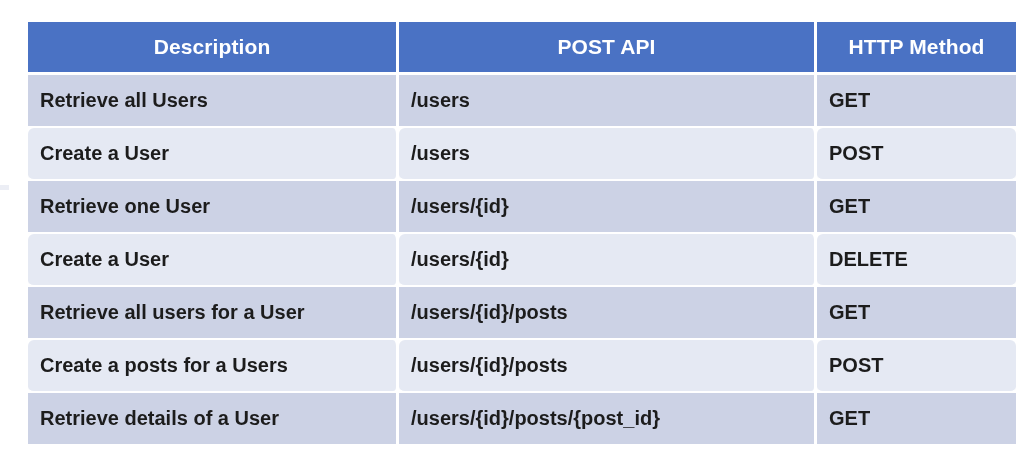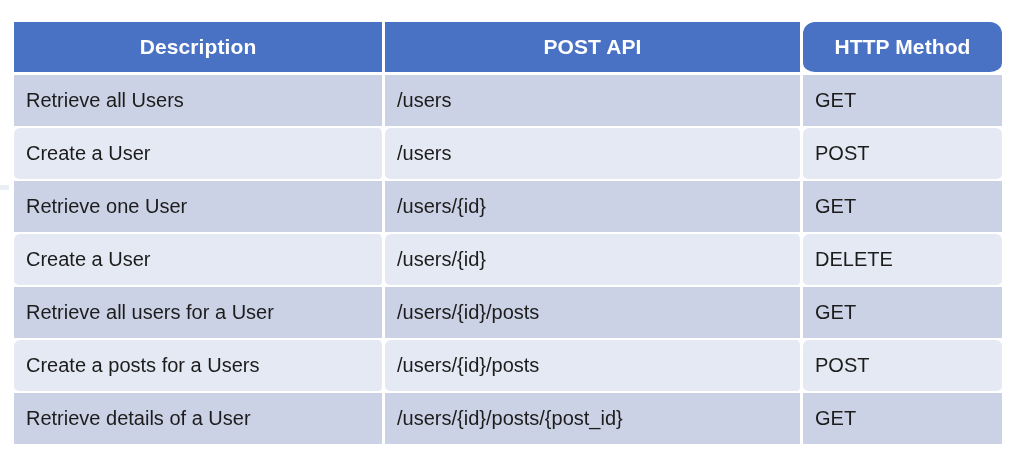--- a/index.html
+++ b/index.html
@@ -11,21 +11,21 @@
     width: 1016px;
     height: 468px;
     background: #ffffff;
     font-family: "Liberation Sans", sans-serif;
     overflow: hidden;
     position: relative;
   }
 
   #api-table-wrap {
     position: absolute;
-    left: 14px;
+    left: 28px;
     top: 22px;
     width: 988px;
     height: 428px;
   }
 
   table.api-table {
     width: 988px;
     border-collapse: separate;
     border-spacing: 0;
     table-layout: fixed;
@@ -44,27 +44,26 @@
     font-weight: bold;
     text-align: center;
     vertical-align: middle;
     padding: 0;
     border-right: 3px solid #ffffff;
     border-bottom: 3px solid #ffffff;
     letter-spacing: 0.1px;
   }
   table.api-table thead th:last-child {
     border-right: none;
-    border-radius: 12px;
   }
 
   table.api-table tbody td {
     height: 51px;
     font-size: 20px;
-    font-weight: normal;
+    font-weight: bold;
     color: #1c1c1c;
     text-align: left;
     vertical-align: middle;
     padding: 0 0 0 12px;
     border-right: 3px solid #ffffff;
     border-bottom: 2px solid #ffffff;
     white-space: nowrap;
     overflow: hidden;
     margin-left: 41px;
   }

